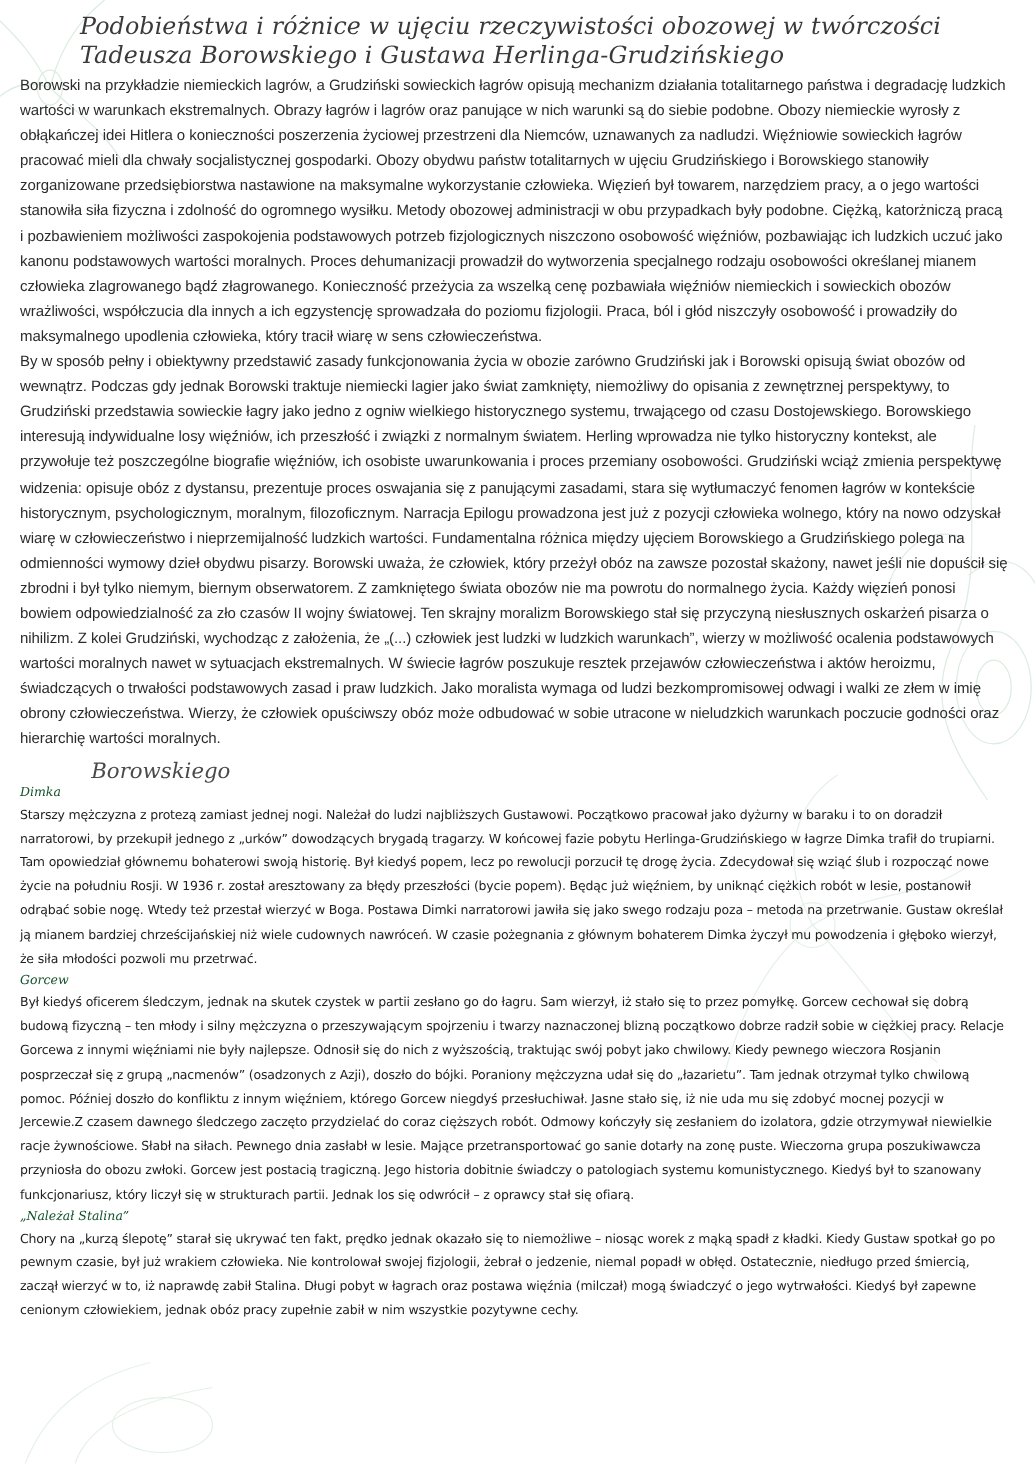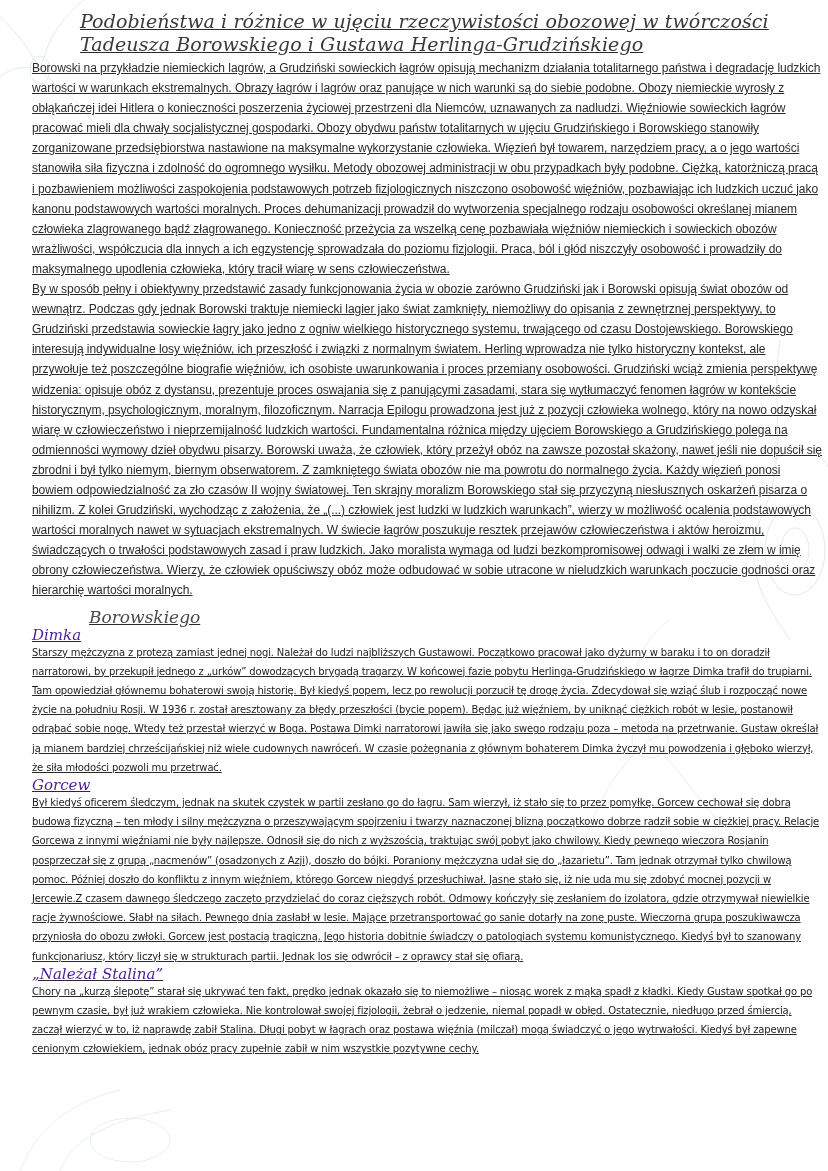--- a/index.html
+++ b/index.html
@@ -3,40 +3,40 @@
 <meta charset="utf-8">
 <style>
   html, body { margin: 0; padding: 0; }
   body {
     width: 828px; height: 1171px; overflow: hidden;
     background: #ffffff;
     position: relative;
     color: #2a2a2a;
   }
   .deco { position: absolute; pointer-events: none; opacity: 0.35; }
-  .page { position: absolute; left: 32px; top: 10px; width: 790px; text-decoration: underline; }
+  .page { position: absolute; left: 16px; top: 10px; width: 790px; }
   .title {
     font-family: "DejaVu Serif", serif; font-style: italic;
     font-size: 19px; line-height: 23px; color: #3a3a3a;
     margin: 0 0 2px 48px; font-weight: normal; letter-spacing: 0.1px;
   }
   .serif-body {
     font-family: "Liberation Sans", sans-serif;
     font-size: 12px; line-height: 20.1px; color: #2b2b2b;
     margin: 0; letter-spacing: -0.05px;
   }
   .serif-body p { margin: 0; }
   .section-title {
     font-family: "DejaVu Serif", serif; font-style: italic;
     font-size: 17px; color: #4a4a4a; margin: 6px 0 0 57px; font-weight: normal;
     line-height: 20px;
   }
   .char-name {
     font-family: "DejaVu Serif", serif; font-style: italic;
-    font-size: 15px; color: #4c1d95; margin: 0; font-weight: normal; line-height: 16px;
+    font-size: 10px; color: #14532d; margin: 0; font-weight: normal; line-height: 16px;
   }
   .char-body {
     font-family: "DejaVu Sans", sans-serif;
     font-size: 10px; line-height: 19.2px; color: #1e1e1e;
     margin: 0; letter-spacing: -0.15px;
   }
   .char-body p { margin: 0; }
 </style>
 </head>
 <body>

